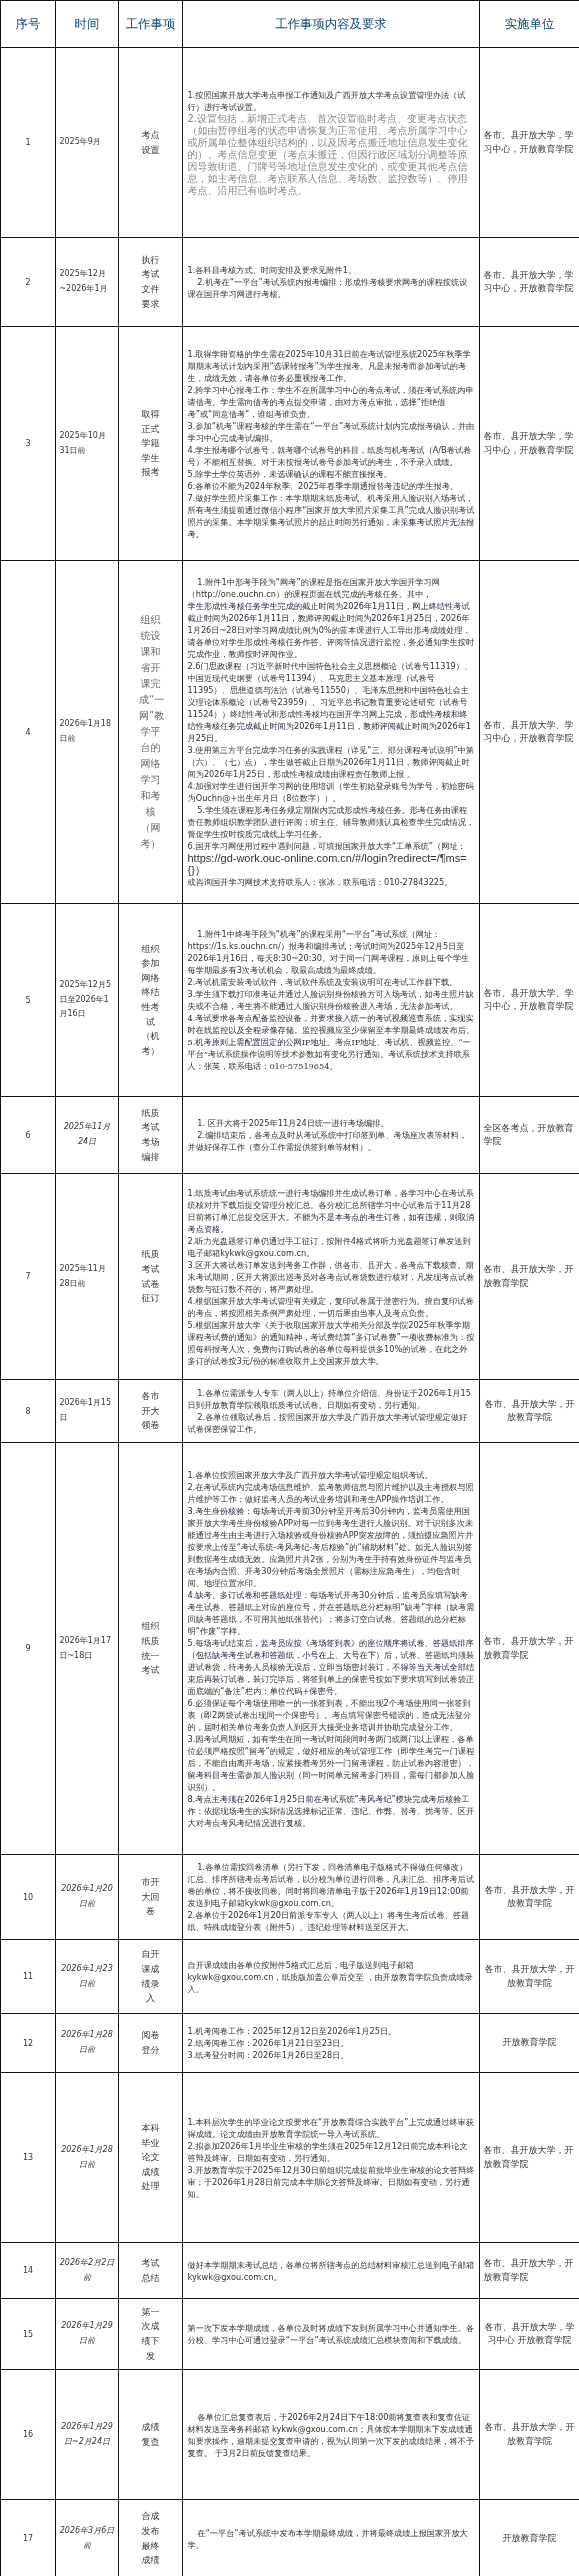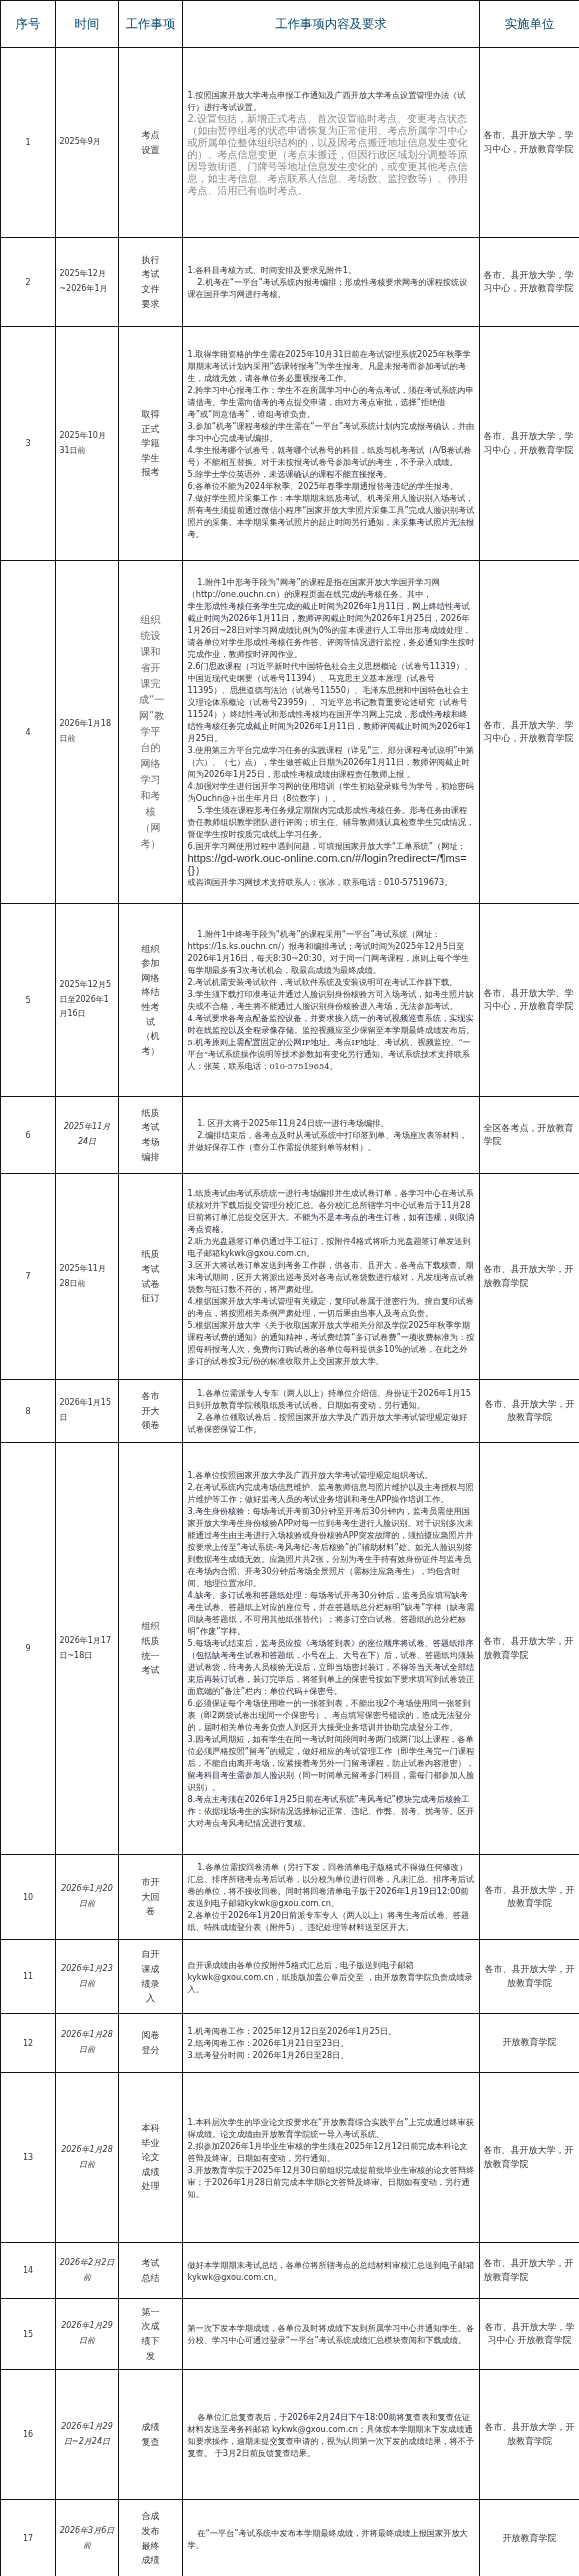--- a/index.html
+++ b/index.html
@@ -93,21 +93,21 @@
       <td class="item light">组织统设课和省开课完成“一网”教学平台的网络学习和考核（网考）</td>
       <td class="content">
         <p class="para indent">1.附件1中形考手段为“网考”的课程是指在国家开放大学国开学习网（http://one.ouchn.cn）的课程页面在线完成的考核任务。其中，</p>
         <p class="para"><span class="b">学生形成性考核任务学生完成的截止时间为2026年1月11日，网上终结性考试截止时间为2026年1月11日，教师评阅截止时间为2026年1月25日，</span><span>2026年1月26日~28日对学习网成绩比例为0%的蓝本课进行人工导出形考成绩处理，请各单位对学生形成性考核任务作答、评阅等情况进行监控，务必通知学生按时完成作业，教师按时评阅作业。</span></p>
         <p class="para"><span class="b">2.6门思政课程</span><span>（习近平新时代中国特色社会主义思想概论（试卷号11319）、中国近现代史纲要（试卷号11394）、马克思主义基本原理（试卷号11395）、思想道德与法治（试卷号11550）、毛泽东思想和中国特色社会主义理论体系概论（试卷号23959）、习近平总书记教育重要论述研究（试卷号11524））终结性考试和形成性考核均在国开学习网上完成，</span><span class="b">形成性考核和终结性考核任务完成截止时间为2026年1月11日，教师评阅截止时间为2026年1月25日。</span></p>
         <p class="para">3.使用第三方平台完成学习任务的实践课程（详见“三、部分课程考试说明”中第（六）、（七）点），学生做答截止日期为2026年1月11日，教师评阅截止时间为2026年1月25日，形成性考核成绩由课程责任教师上报 。</p>
         <p class="para">4.加强对学生进行国开学习网的使用培训（学生初始登录账号为学号，初始密码为Ouchn@+出生年月日（8位数字））。</p>
         <p class="para indent">5.学生须在课程形考任务规定期限内完成形成性考核任务。形考任务由课程责任教师组织教学团队进行评阅；班主任、辅导教师须认真检查学生完成情况，督促学生按时按质完成线上学习任务。</p>
         <p class="para">6.国开学习网使用过程中遇到问题，可填报国家开放大学“工单系统”（网址：</p>
         <p class="para url">https://gd-work.ouc-online.com.cn/#/login?redirect=/¶ms={}）</p>
-        <p class="para">或咨询国开学习网技术支持联系人：张冰，联系电话：010-57519673。</p>
+        <p class="para">或咨询国开学习网技术支持联系人：张冰，联系电话：010-27843225。</p>
       </td>
       <td class="unit">各市、县开放大学、学习中心，开放教育学院</td>
     </tr>
 
     <tr style="height:193px">
       <td class="no">5</td>
       <td class="time">2025年12月5日至2026年1月16日</td>
       <td class="item">组织参加网络终结性考试（机考）</td>
       <td class="content">
         <p class="para indent">1.附件1中终考手段为“机考”的课程采用“一平台”考试系统（网址：https://1s.ks.ouchn.cn/）报考和编排考试；考试时间为2025年12月5日至2026年1月16日，每天8:30~20:30。对于同一门网考课程，原则上每个学生每学期最多有3次考试机会，取最高成绩为最终成绩。</p>

